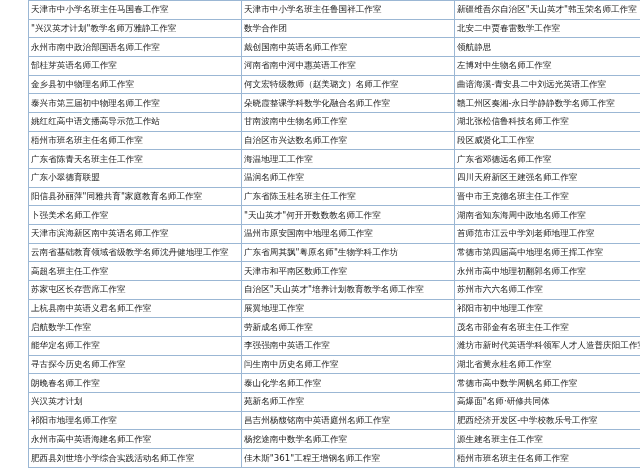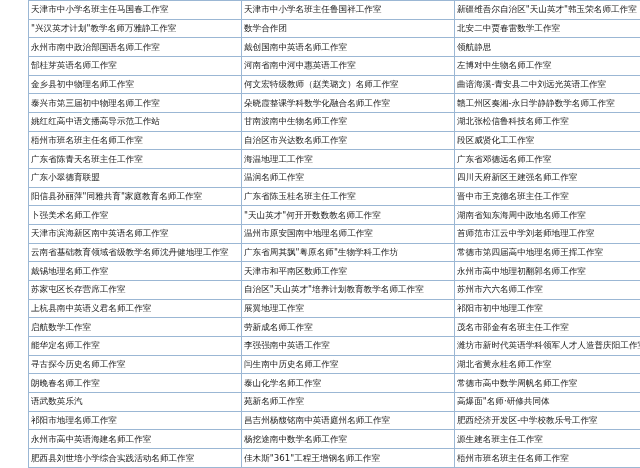--- a/index.html
+++ b/index.html
@@ -117,21 +117,21 @@
         <td>天津市滨海新区南中英语名师工作室</td>
         <td>温州市原安国南中地理名师工作室</td>
         <td>首师范市江云中学刘老师地理工作室</td>
       </tr>
       <tr>
         <td>云南省基础教育领域省级教学名师沈丹健地理工作室</td>
         <td>广东省周其飘"粤原名师"生物学科工作坊</td>
         <td>常德市第四届高中地理名师王挥工作室</td>
       </tr>
       <tr>
-        <td>戴锡地理名师工作室</td>
+        <td>高超名班主任工作室</td>
         <td>天津市和平南区数师工作室</td>
         <td>永州市高中地理初翻郭名师工作室</td>
       </tr>
       <tr>
         <td>苏家屯区长存营席工作室</td>
         <td>自治区"天山英才"培养计划教育教学名师工作室</td>
         <td>苏州市六六名师工作室</td>
       </tr>
       <tr>
         <td>上杭县南中英语义君名师工作室</td>
@@ -152,21 +152,21 @@
         <td>寻古探今历史名师工作室</td>
         <td>闫生南中历史名师工作室</td>
         <td>湖北省黄永桂名师工作室</td>
       </tr>
       <tr>
         <td>朗晚春名师工作室</td>
         <td>泰山化学名师工作室</td>
         <td>常德市高中数学周帆名师工作室</td>
       </tr>
       <tr>
-        <td>语武数英乐汽</td>
+        <td>兴汉英才计划</td>
         <td>苑新名师工作室</td>
         <td>高爆面"名师·研修共同体</td>
       </tr>
       <tr>
         <td>祁阳市地理名师工作室</td>
         <td>昌吉州杨馥铭南中英语庭州名师工作室</td>
         <td>肥西经济开发区-中学校教乐号工作室</td>
       </tr>
       <tr>
         <td>永州市高中英语海建名师工作室</td>

